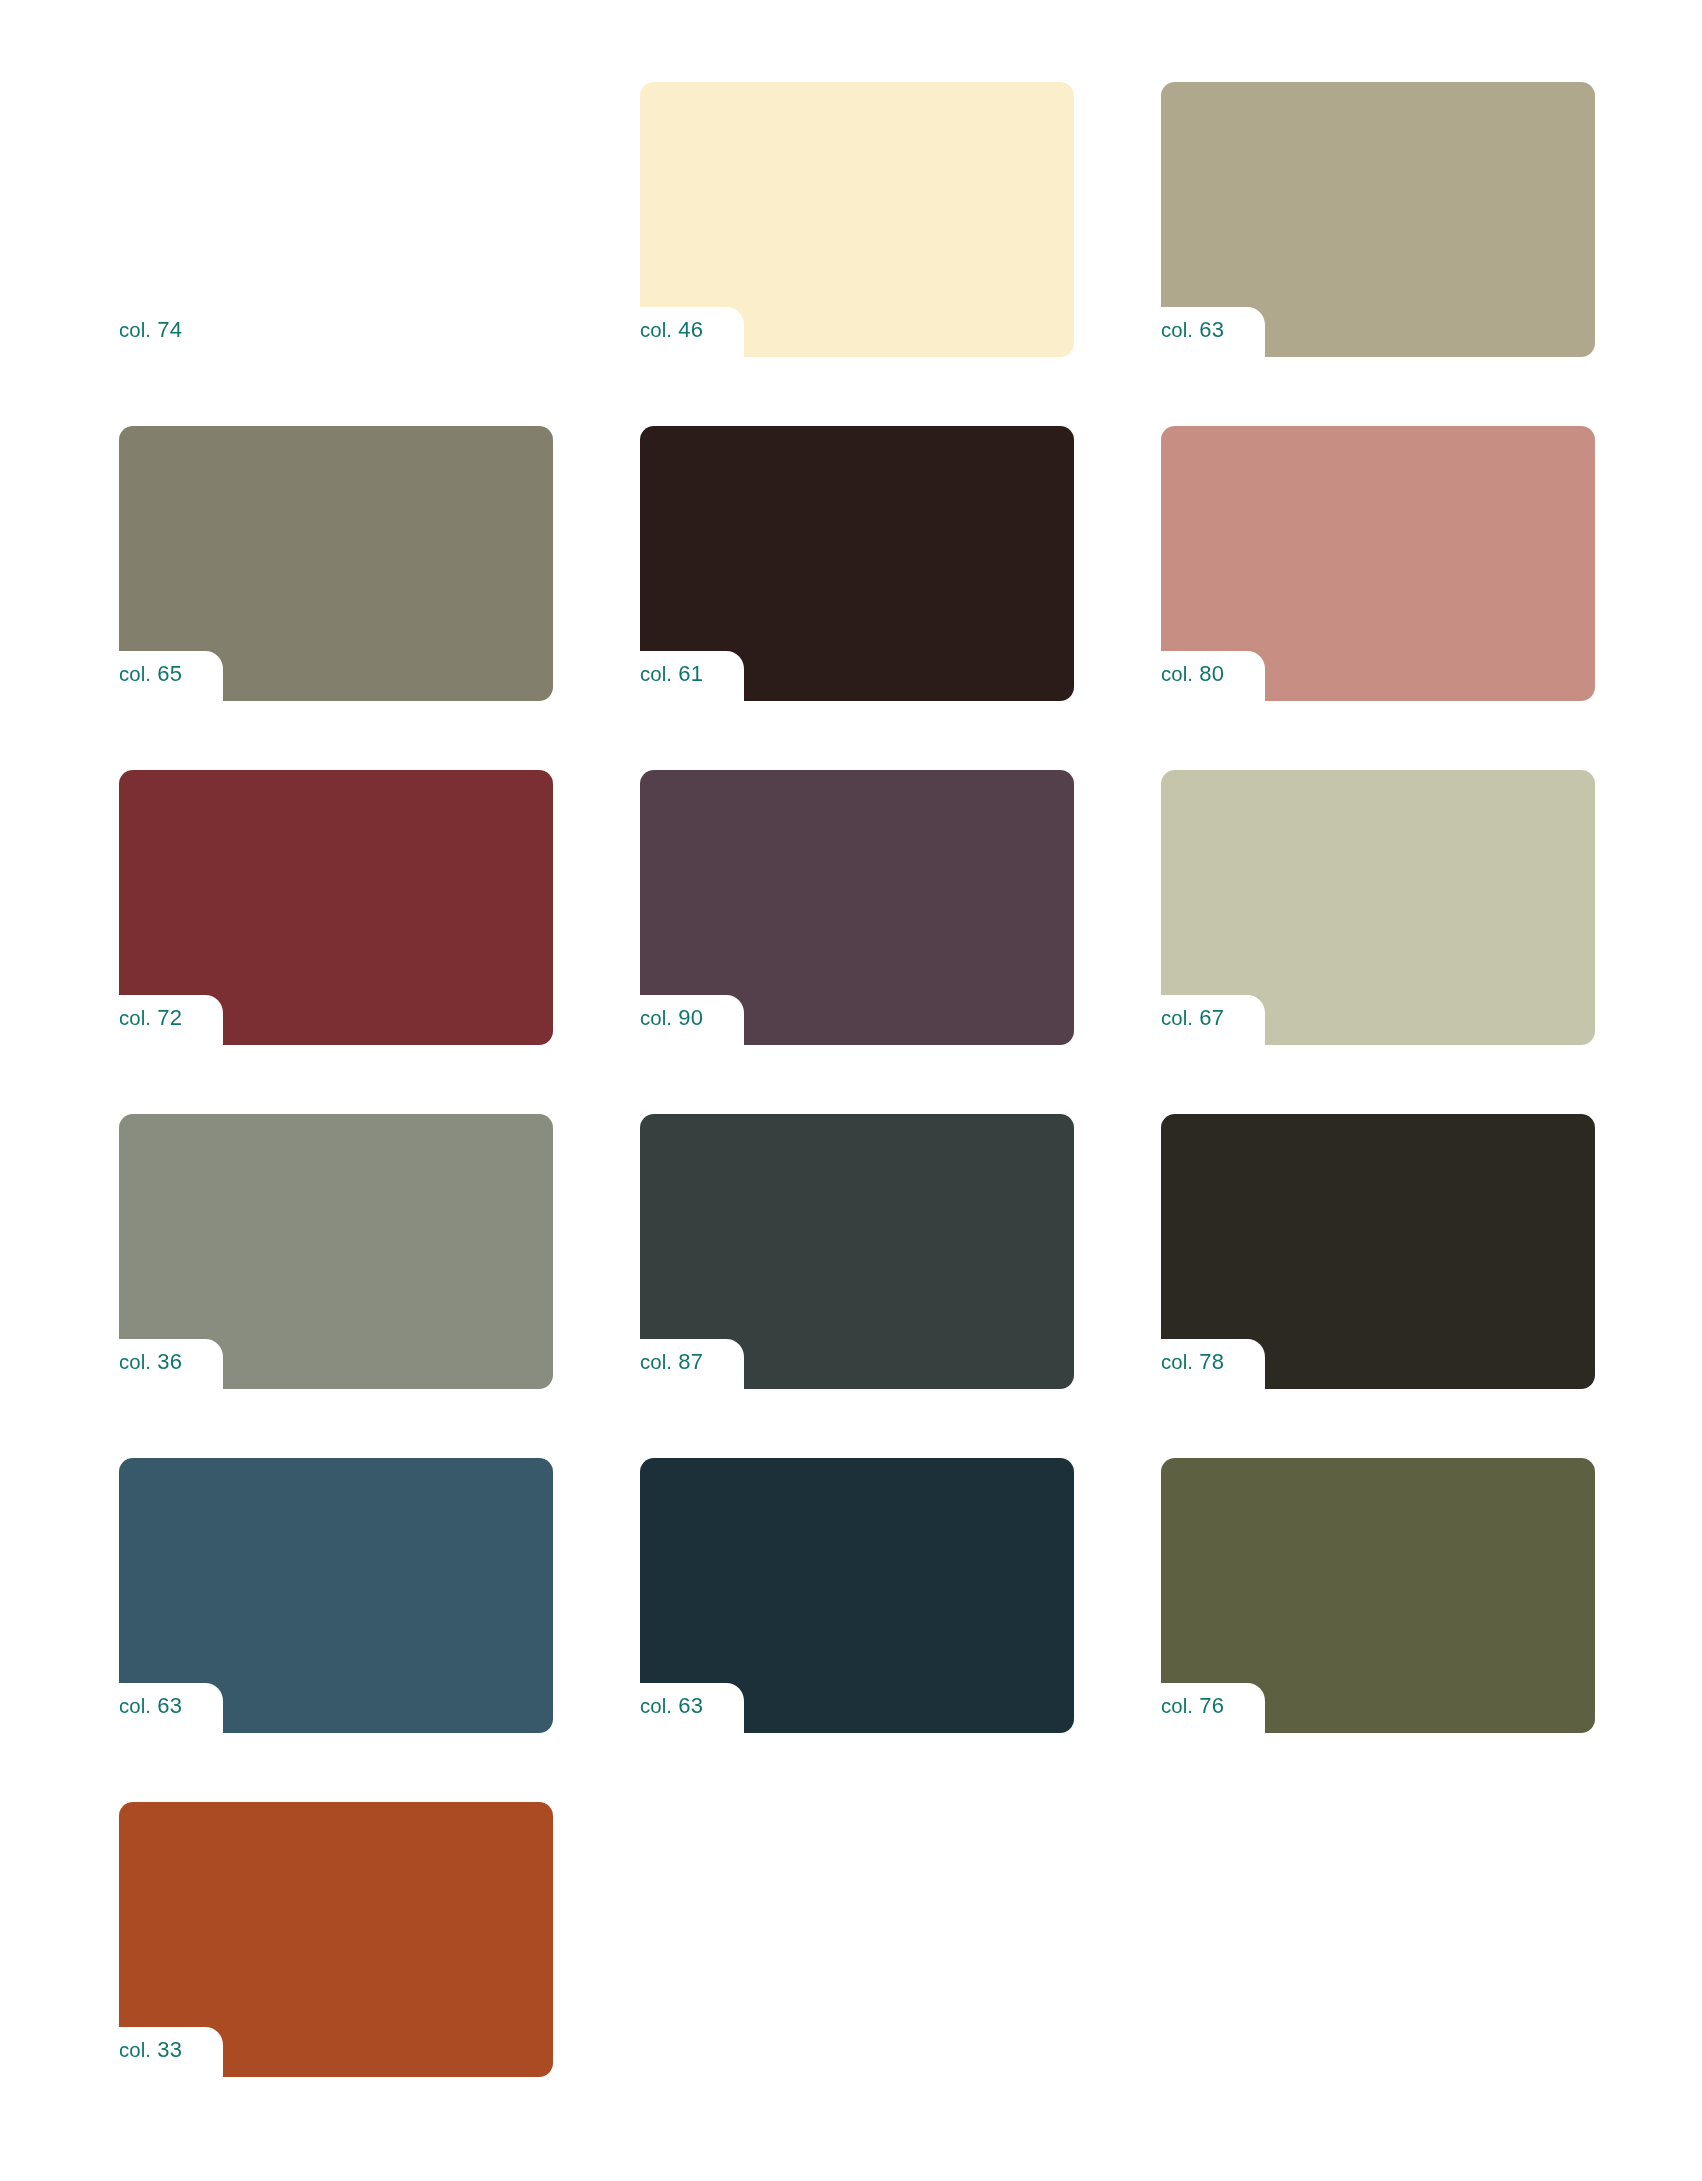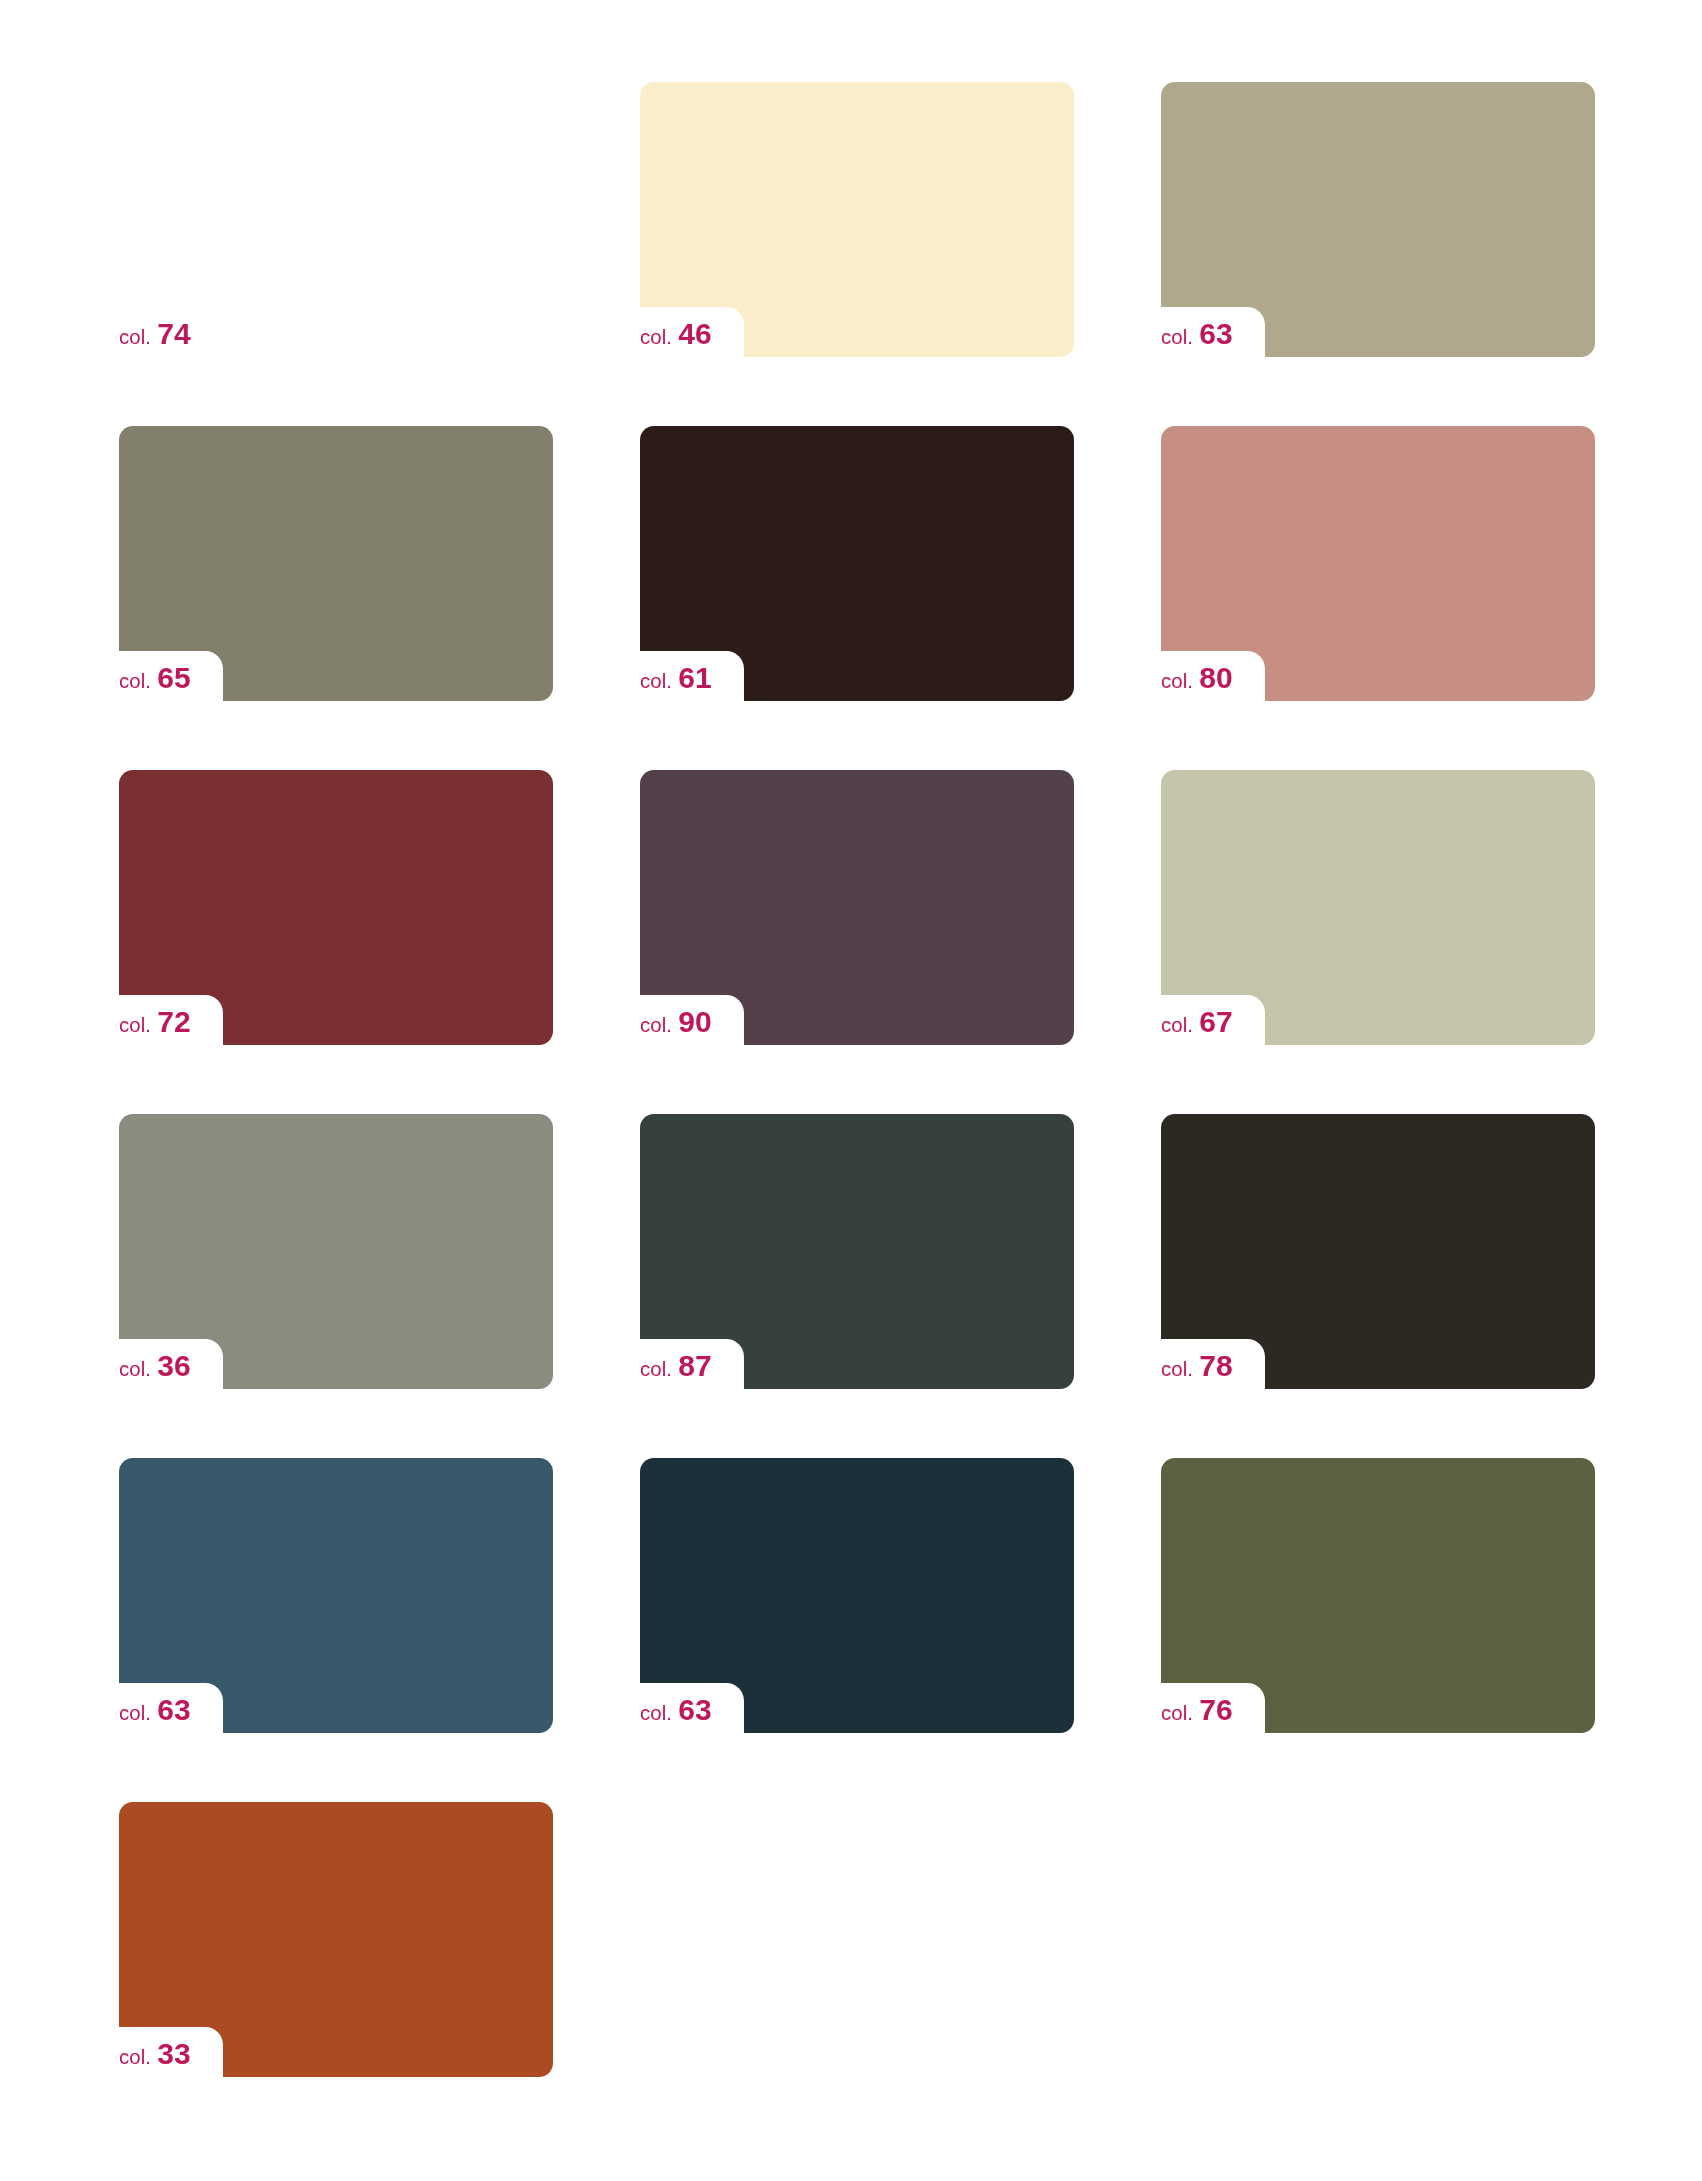--- a/index.html
+++ b/index.html
@@ -67,32 +67,32 @@
   }
 
   .swatch-label {
     position: absolute;
     left: 0px;
     bottom: 3.5px;
     height: 35px;
     display: flex;
     align-items: baseline;
     white-space: nowrap;
-    color: #be185d;
+    color: #0f766e;
     line-height: 1;
     letter-spacing: 0.1px;
   }
   .swatch-label .lbl-prefix {
     font-size: 20.4px;
     font-weight: 400;
     margin-right: 6.2px;
   }
   .swatch-label .lbl-number {
-    font-size: 30px;
-    font-weight: 700;
+    font-size: 22px;
+    font-weight: 400;
     text-align: center;
   }
 
   
   .swatch-chip.is-blank {
     border-radius: 14px;
   }
 </style>
 </head>
 <body style="background: rgb(255, 255, 255);">

